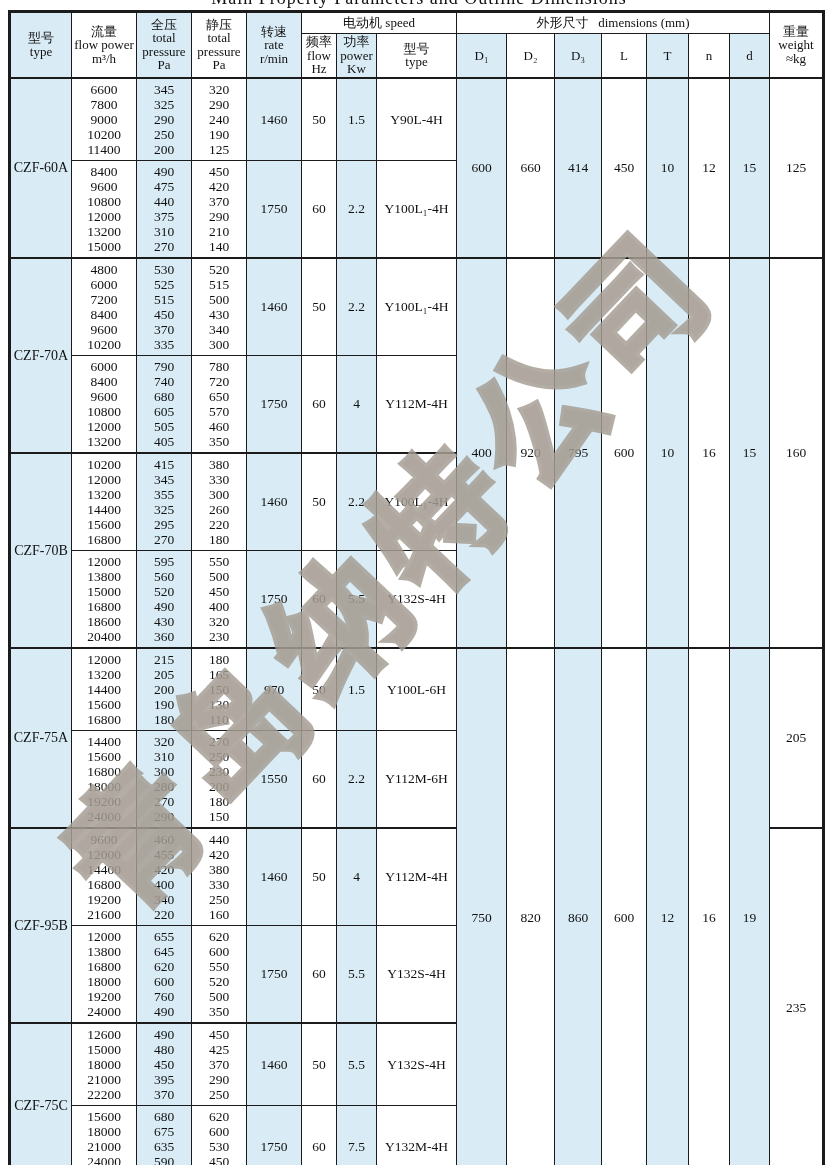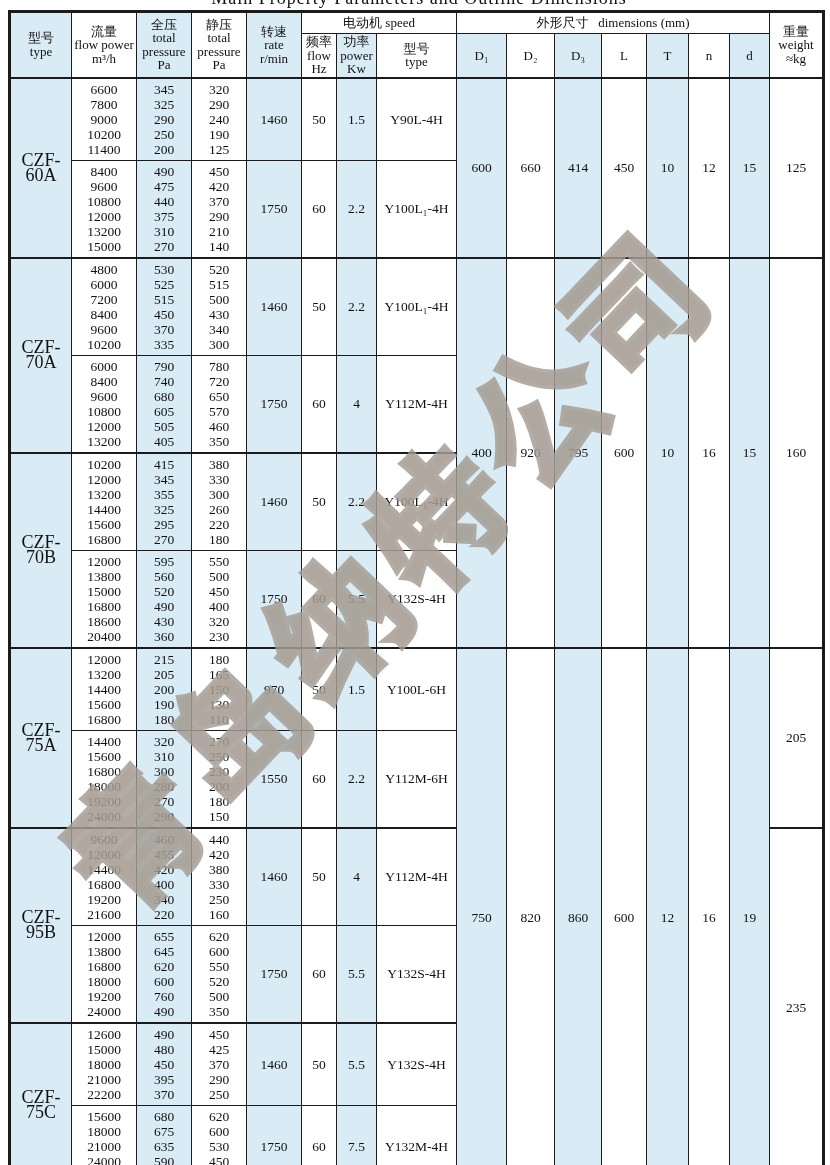--- a/index.html
+++ b/index.html
@@ -13,21 +13,21 @@
 
   table.spec { border-collapse:collapse; table-layout:fixed; width:814px;
                border:3px solid #1b1b1b; }
   .spec th, .spec td { border:1px solid #1b1b1b; text-align:center; vertical-align:middle;
                padding:0; font-size:13.5px; overflow:hidden; }
   .spec th { font-weight:normal; font-size:13px; line-height:13.5px; padding:1px 0; }
   .spec .band { background:#d9ecf6; }
   .spec tr.model-start td { border-top:2px solid #1b1b1b; }
   .spec td.nums { white-space:pre-line; line-height:15px; padding:3px 12px; }
   .spec td { line-height:15px; }
-  .spec td.model { font-size:18px;margin-left:17px; }
+  .spec td.model { font-size:14px;margin-left:17px; }
   .grp { font-size:13px; height:18px; }
   .hline { display:block; }
   .dimlab { font-size:14px;font-family:Liberation Serif, serif; }
 
   .watermark { position:absolute; left:395px; top:565px; z-index:6;
                transform:translate(-50%,-50%) rotate(-46.5deg);
                font-size:128px; font-weight:bold; letter-spacing:18px; white-space:nowrap;
                color:rgba(163,155,145,0.28);
                -webkit-text-stroke:7px rgba(163,155,145,0.82);
                pointer-events:none; }

